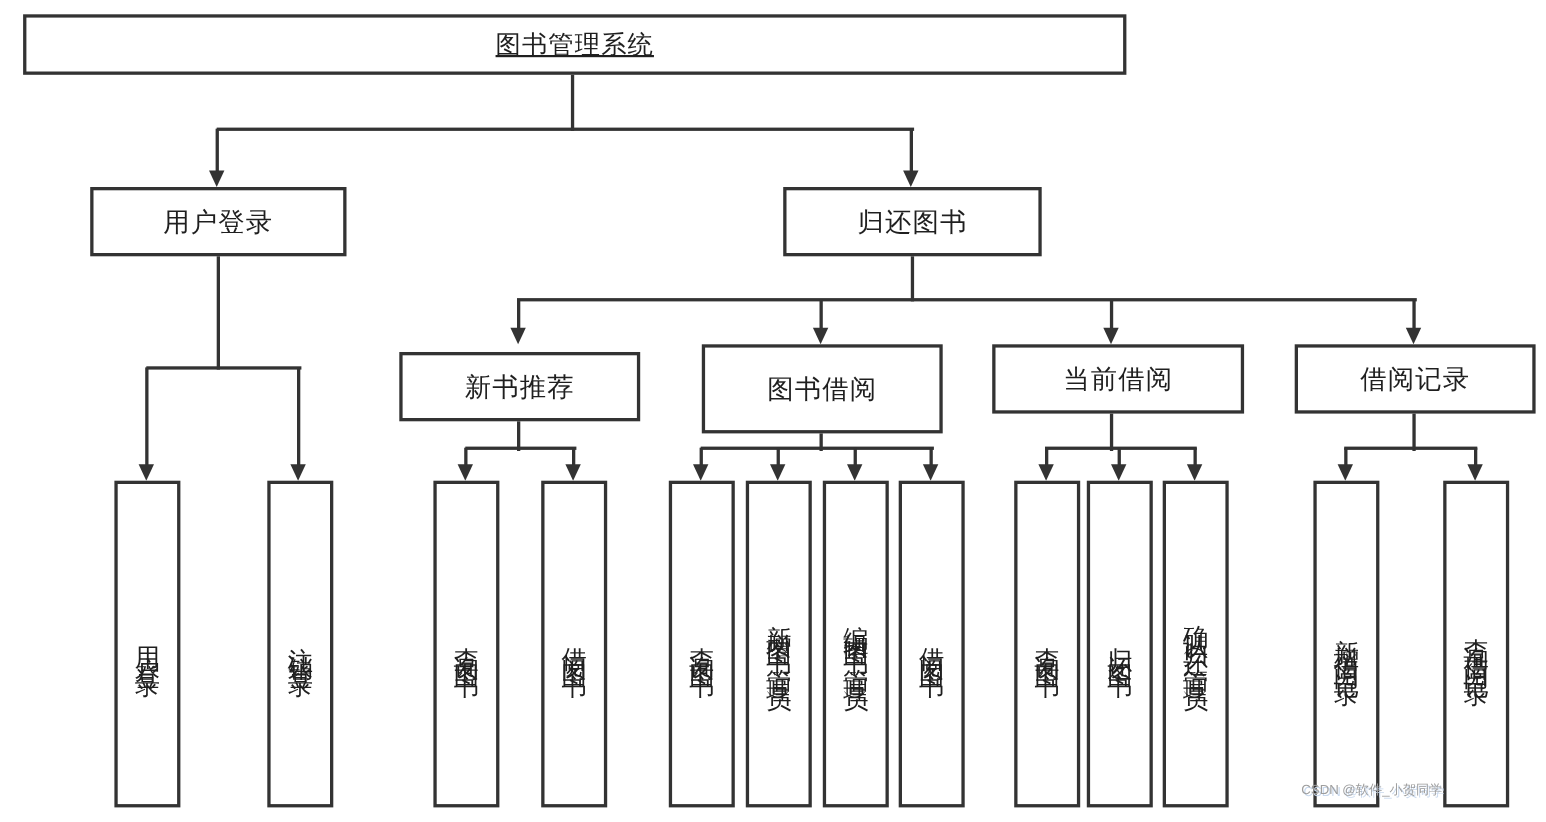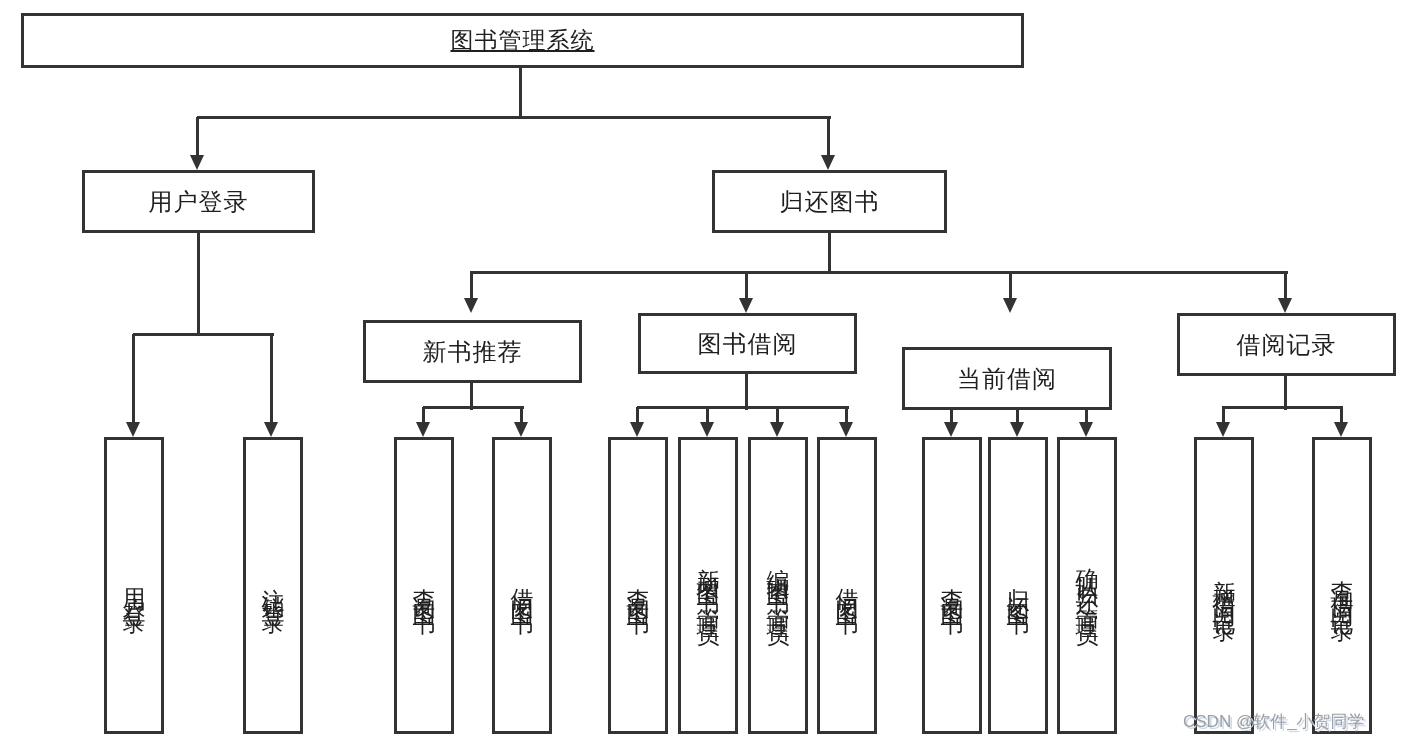--- a/index.html
+++ b/index.html
@@ -45,21 +45,21 @@
   }
   .arrow .head{
     position:absolute;left:0;bottom:0;width:0;height:0;
     border-left:7.5px solid transparent;
     border-right:7.5px solid transparent;
     border-top:15px solid var(--line);
   }
   .watermark{
     position:absolute;
     left:1183px;top:710px;
-    font-size:17px;
+    font-size:12px;
     color:var(--wm);
     text-shadow:2px 2px 0 var(--wm-shadow);
     white-space:nowrap;
     z-index:5;
   }
 </style>
 </head>
 <body>
 
 <div class="canvas">
@@ -112,24 +112,24 @@
       <i class="head"></i>
     </div>
   <div class="arrow" style="left:1278px;top:272px;height:41px;">
       <i class="shaft"></i>
       <i class="head"></i>
     </div>
 
   <div class="node" style="left:363px;top:320px;width:219px;height:63px;">
     <span>新书推荐</span>
   </div>
-  <div class="node" style="left:638px;top:313px;width:219px;height:61px;">
+  <div class="node" style="left:638px;top:313px;width:219px;height:81px;">
     <span>图书借阅</span>
   </div>
-  <div class="node" style="left:902px;top:313px;width:210px;height:63px;margin-top:34px;">
+  <div class="node" style="left:902px;top:313px;width:229px;height:63px;">
     <span>当前借阅</span>
   </div>
   <div class="node" style="left:1177px;top:313px;width:219px;height:63px;">
     <span>借阅记录</span>
   </div>
 
   <div class="vline" style="left:470px;top:374px;height:36px;"></div>
   <div class="hline" style="left:423px;top:406px;width:101px;"></div>
   <div class="arrow" style="left:416px;top:407px;height:30px;">
       <i class="shaft"></i>

